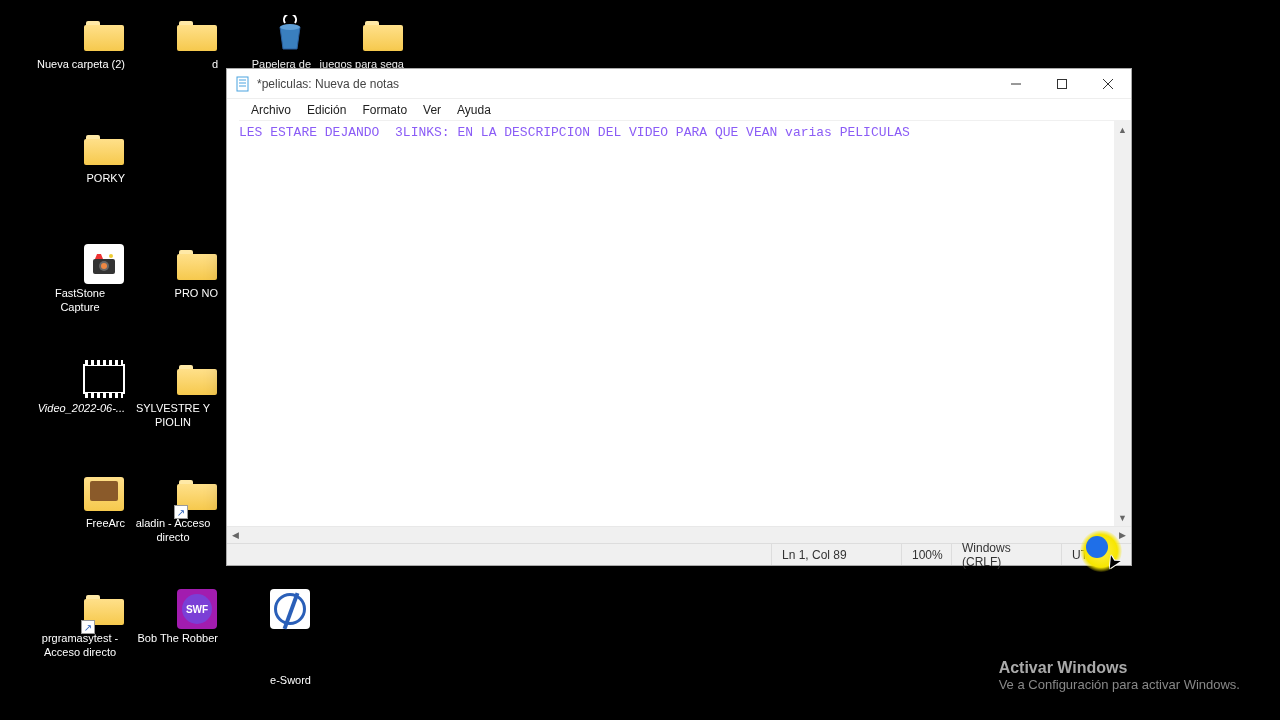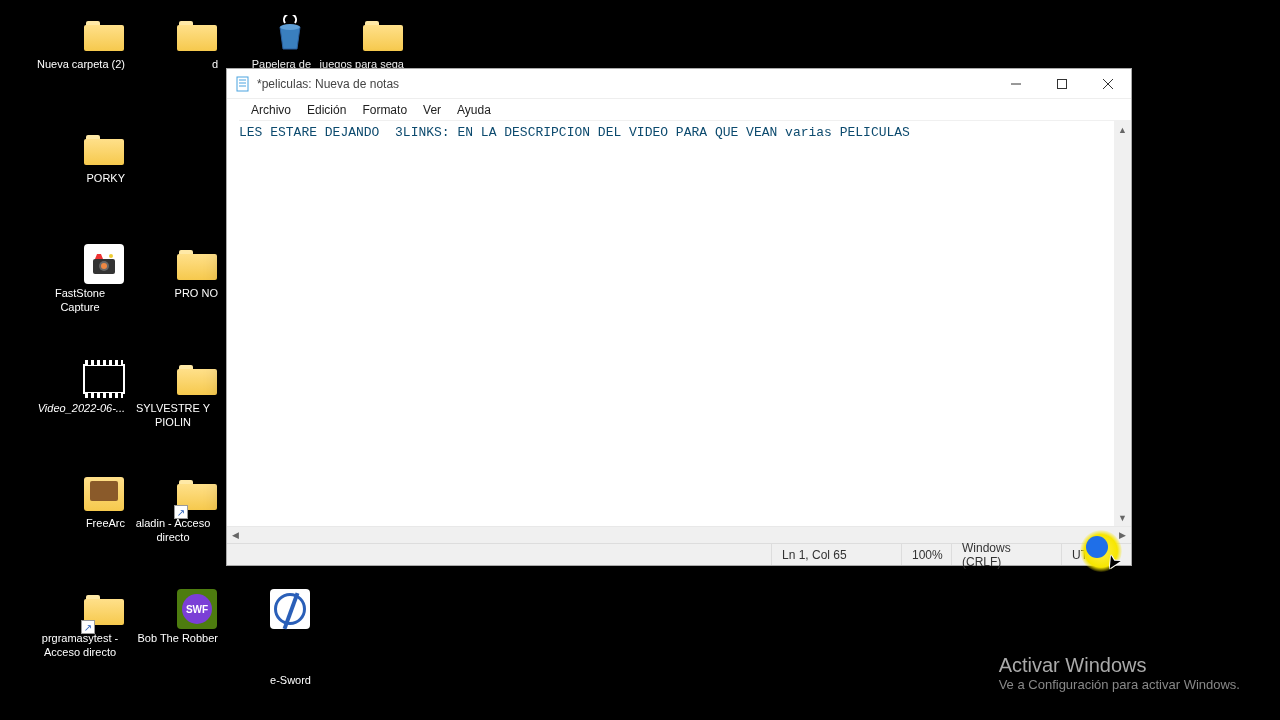--- a/index.html
+++ b/index.html
@@ -18,57 +18,57 @@
 .faststone svg { width:30px; height:30px; }
 
 .video { width:44px; height:30px; background:#000; border:2px solid #fff; position:relative; }
 .video::before,.video::after { content:""; position:absolute; left:0; right:0; height:5px; background:repeating-linear-gradient(90deg,#fff 0 3px,#000 3px 6px); }
 .video::before { top:-6px; } .video::after { bottom:-6px; }
 
 .freearc { width:40px; height:34px; position:relative; }
 .freearc::before { content:""; position:absolute; inset:0; background:linear-gradient(#ffe08a,#f6c94d); border-radius:3px; }
 .freearc::after { content:""; position:absolute; top:4px; left:6px; right:6px; height:20px; background:#8a5a2a; border-radius:2px; }
 
-.swf { width:40px; height:40px; background:#4d7c0f; border-radius:4px; display:flex; align-items:center; justify-content:center; }
+.swf { width:40px; height:40px; background:#a21caf; border-radius:4px; display:flex; align-items:center; justify-content:center; }
 .swf-inner { width:30px; height:30px; background:#7b3fd6; border-radius:50%; color:#fff; font-size:10px; font-weight:bold; display:flex; align-items:center; justify-content:center; }
 
 .esword { width:40px; height:40px; background:#fff; border-radius:4px; display:flex; align-items:center; justify-content:center; }
 .esword-inner { width:32px; height:32px; border:3px solid #2a5fb8; border-radius:50%; position:relative; }
 .esword-inner::after { content:""; position:absolute; top:-4px; left:12px; width:4px; height:38px; background:#2a5fb8; transform:rotate(20deg); }
 
 .shortcut { position:absolute; bottom:-4px; left:-2px; width:14px; height:14px; background:#fff; border:1px solid #999; display:flex; align-items:center; justify-content:center; font-size:10px; color:#2a5fb8; }
 
 
 .notepad { position:absolute; left:226px; top:68px; width:906px; height:498px; background:#fff; box-shadow:0 4px 20px rgba(0,0,0,0.3); border:1px solid #aaa; display:flex; flex-direction:column; }
 .title-bar { height:30px; background:#fff; display:flex; align-items:center; padding-left:8px; border-bottom:1px solid #eee; }
 .title-icon { width:16px; height:16px; margin-right:6px; }
 .title-text { font-size:12px; color:#444; flex:1; }
 .win-btns { display:flex; height:100%; }
 .win-btn { width:46px; display:flex; align-items:center; justify-content:center; font-size:13px; color:#333; }
 .menu-bar { height:22px; display:flex; align-items:center; padding:0 4px; font-size:12px; color:#222; background:#fff; border-bottom:1px solid #f0f0f0;margin-left:12px; }
 .menu-item { padding:2px 8px; }
 .text-area { flex:1; position:relative; background:#fff; overflow:hidden; }
-.text-content { position:absolute; top:4px; left:12px; right:18px; font-family:Consolas,"Courier New",monospace; font-size:13px; white-space:pre; color:#0c4a6e; }
+.text-content { position:absolute; top:4px; left:12px; right:18px; font-family:Consolas,"Courier New",monospace; font-size:13px; white-space:pre; color:#8b5cf6; }
 .vscroll { position:absolute; top:0; right:0; width:17px; bottom:0; background:#f0f0f0; display:flex; flex-direction:column; }
 .vscroll .arrow { height:17px; display:flex; align-items:center; justify-content:center; font-size:9px; color:#666; }
 .hscroll { height:17px; background:#f0f0f0; display:flex; flex-direction:row; border-top:1px solid #e8e8e8; }
 .hscroll .arrow { width:17px; display:flex; align-items:center; justify-content:center; font-size:9px; color:#666; }
 .hscroll .track { flex:1; }
 .status-bar { height:22px; background:#f0f0f0; border-top:1px solid #ddd; display:flex; font-size:12px; color:#333; }
 .status-bar > div { border-left:1px solid #ddd; padding:2px 10px; display:flex; align-items:center; }
 .status-spacer { flex:1; border:none !important; }
 
 
 .cursor-hl { position:absolute; width:42px; height:42px; border-radius:50%; background:radial-gradient(circle,#fff14a 0%,#f7e600 55%,rgba(247,230,0,0) 72%); z-index:50; pointer-events:none; }
 .cursor-hl::after { content:""; position:absolute; left:6px; top:6px; width:22px; height:22px; background:#1f6fe8; border-radius:50%; }
 .cursor-arrow { position:absolute; z-index:51; font-size:18px; color:#000; text-shadow:1px 0 #fff,-1px 0 #fff,0 1px #fff,0 -1px #fff; pointer-events:none; transform:translate(-2px,-2px);}
 
 
 .watermark { position:absolute; right:40px; bottom:28px; text-align:left; color:#888; }
-.watermark .wm1 { font-size:20px; font-weight:400; color:#aaa; }
+.watermark .wm1 { font-size:16px; font-weight:700; color:#aaa; }
 .watermark .wm2 { font-size:13px; color:#888; }
 </style>
 </head>
 <body>
 
 <div class="desktop" id="desktop">
     <div class="dicon" style="left: 35px; top: 14px;">
       <div class="img" style="position:relative">
         <div class="folder"></div>
       </div>
@@ -215,21 +215,21 @@
       <div class="arrow">▼</div>
     </div>
   </div>
   <div class="hscroll">
     <div class="arrow">◀</div>
     <div class="track"></div>
     <div class="arrow">▶</div>
   </div>
   <div class="status-bar">
     <div class="status-spacer"></div>
-    <div style="width:130px">Ln 1, Col 65</div>
+    <div style="width:130px">Ln 1, Col 89</div>
     <div style="width:50px">100%</div>
     <div style="width:110px">Windows (CRLF)</div>
     <div style="width:70px">UTF-8</div>
   </div>
 </div>
 
 <div class="watermark">
   <div class="wm1">Activar Windows</div>
   <div class="wm2">Ve a Configuración para activar Windows.</div>
 </div>

